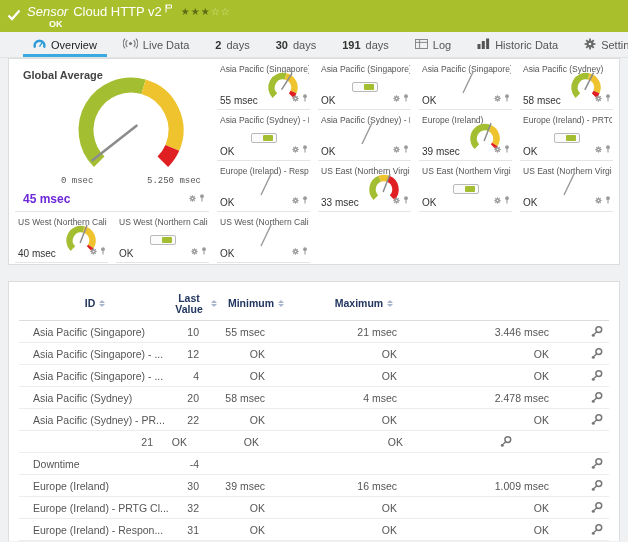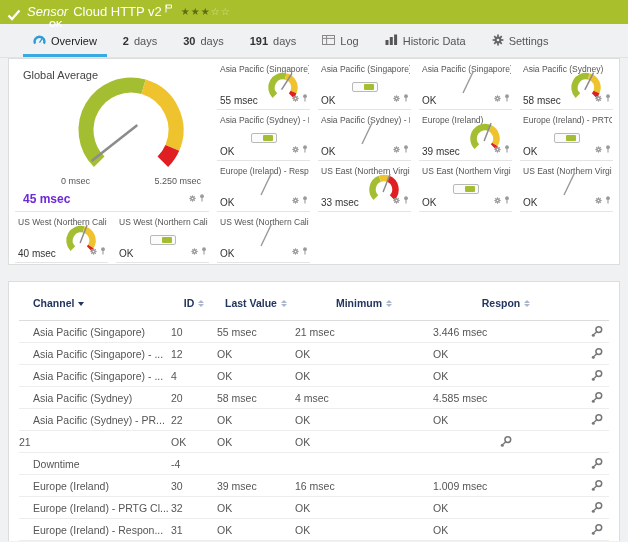--- a/index.html
+++ b/index.html
@@ -3,74 +3,74 @@
 <meta charset="utf-8">
 <style>
   html,body{margin:0;padding:0;}
   body{
     width:628px;height:542px;overflow:hidden;position:relative;
     background:#f0f1f2;
     font-family:"Liberation Sans",sans-serif;
     -webkit-font-smoothing:antialiased;
   }
   
-  .topbar{height:24px;box-sizing:border-box;padding:4px 22px 0 7px;display:flex;align-items:flex-start;color:#fff;}
+  .topbar{height:32px;box-sizing:border-box;padding:4px 22px 0 7px;display:flex;align-items:flex-start;color:#fff;}
   .topbar .check{margin-top:3px;flex:0 0 auto;}
   .topbar-text{margin-left:6px;}
   .tb-line1{display:flex;align-items:center;font-size:13px;line-height:15px;}
   .sensor-kind{font-style:italic;}
   .sensor-name{font-weight:normal;margin-left:5px;}
   .flag{margin:-6px 0 0 3px;}
   .stars{margin-left:8px;font-size:10px;letter-spacing:1px;line-height:10px;cursor:pointer;}
   .star-filled{color:#5f6b14;}
   .star-empty{color:#d7e18d;}
   .tb-status{font-size:9px;font-weight:bold;margin:0 0 0 22px;line-height:11px;}
   
-  .tabbar{height:34px;box-sizing:border-box;display:flex;align-items:stretch;padding-left:20px;border-bottom:1px solid #e2e3e3;}
+  .tabbar{height:26px;box-sizing:border-box;display:flex;align-items:stretch;padding-left:20px;border-bottom:1px solid #e2e3e3;}
   .tab{display:flex;align-items:center;gap:5px;padding:0 13px;font-size:11px;color:#555;position:relative;cursor:pointer;white-space:nowrap;}
   .tab .num{font-weight:bold;color:#333;}
   .tab.active{color:#222;}
   .tab.active::after{content:"";position:absolute;left:3px;right:3px;bottom:0;height:3px;background:#38aae1;}
   .tab svg{flex:0 0 auto;}
   
   .panel{margin:0 8px;background:#fff;border:1px solid #dcdddd;box-sizing:border-box;}
   .gauge-panel{height:207px;}
   .tile-grid{display:grid;grid-template-columns:repeat(6,1fr);grid-auto-rows:51px;height:204px;padding:0 2px;}
   .tile{position:relative;margin:0 4px;border-bottom:1px solid #e4e4e4;cursor:pointer;}
   .tile-title{position:absolute;top:5px;left:3px;right:1px;font-size:8.5px;color:#555;white-space:nowrap;overflow:hidden;}
   .tile-bottom{position:absolute;left:3px;right:2px;bottom:3px;display:flex;align-items:flex-end;}
   .tile-value{font-size:10px;color:#333;}
   .tile-icons{margin-left:auto;display:flex;gap:3px;align-items:center;}
   .mini-gauge{position:absolute;top:11px;right:4px;}
   .mini-needle{position:absolute;top:10px;left:50%;transform:translateX(-35%);}
   .toggle{position:absolute;top:23px;left:50%;transform:translateX(-50%);width:26px;height:10px;border:1px solid #b9b9b9;border-radius:2px;background:#fbfbfb;box-sizing:border-box;}
   .toggle-knob{position:absolute;right:3px;top:1px;width:10px;height:6px;border-radius:1px;}
   
   .tile-global{grid-row:1/4;grid-column:1/3;}
-  .tile-global .g-title{position:absolute;top:10px;left:8px;font-size:11px;font-weight:normal;color:#444;}
+  .tile-global .g-title{position:absolute;top:10px;left:8px;font-size:11px;font-weight:bold;color:#444;}
   .tile-global .g-svg{position:absolute;top:13px;right:14px;}
-  .g-scale{position:absolute;top:117px;right:8px;width:140px;display:flex;justify-content:space-between;font-size:9px;color:#555;}
+  .g-scale{position:absolute;top:117px;right:8px;width:140px;display:flex;justify-content:space-between;font-size:9px;color:#555;font-family:Liberation Mono, monospace;}
   .tile-global .g-value{position:absolute;left:8px;bottom:5px;font-size:12px;font-weight:bold;color:#6d28d9;}
   .tile-global .tile-icons{position:absolute;right:4px;bottom:5px;}
   
   .table-panel{margin-top:16px;height:260px;border-bottom:none;padding:0 10px;}
   .thead{display:grid;grid-template-columns:152px 46px 78px 138px 146px 36px;align-items:center;
          padding:9px 0 4px;border-bottom:1px solid #dcdcdc;color:#22365f;font-size:10.5px;font-weight:bold;min-height:25px;}
   .th{display:flex;align-items:center;justify-content:center;gap:4px;text-align:center;line-height:11px;cursor:pointer;}
   .th.left{justify-content:flex-start;padding-left:14px;}
   .sort-desc{width:0;height:0;border-left:3.5px solid transparent;border-right:3.5px solid transparent;border-top:4.5px solid #22365f;}
   .sort-both{display:flex;flex-direction:column;gap:1px;}
   .sort-both i{display:block;width:0;height:0;border-left:3px solid transparent;border-right:3px solid transparent;}
   .sort-both .up{border-bottom:3.5px solid #a9b4cd;}
   .sort-both .dn{border-top:3.5px solid #a9b4cd;}
   .trow{display:grid;grid-template-columns:152px 46px 78px 138px 146px 36px;align-items:center;height:21px;
         border-bottom:1px solid #ededed;font-size:10.5px;color:#555;cursor:pointer;}
   .td{white-space:nowrap;overflow:hidden;}
   .td.ch{padding-left:14px;}
-  .td.num{}
+  .td.num{text-align:right;}
   .td.id{padding-right:18px;}
   .td.last{padding-right:30px;}
   .td.min{padding-right:36px;}
   .td.max{padding-right:30px;}
   .td.act{display:flex;justify-content:center;}
 </style>
 </head>
 <body>
 
 <div class="topbar" id="topbar" style="background: rgb(169, 192, 44);">
@@ -97,20 +97,30 @@
 
 <div class="tabbar" id="tabbar">
     <div class="tab active">
       <span><svg width="13" height="11" viewBox="0 0 14 12">
           <path d="M2.2 10.5 A5.3 5.3 0 1 1 11.8 10.5" fill="none" stroke="#2d9bd8" stroke-width="2.6"></path>
           <line x1="7" y1="9.5" x2="10.2" y2="4.6" stroke="#2d9bd8" stroke-width="1.4"></line>
         </svg></span>
       <span>Overview</span>
     </div>
     <div class="tab">
+      <span><svg width="15" height="11" viewBox="0 0 16 11">
+          <circle cx="8" cy="5.5" r="1.7" fill="#777"></circle>
+          <path d="M4.6 1.8 A5.2 5.2 0 0 0 4.6 9.2" fill="none" stroke="#777" stroke-width="1.2"></path>
+          <path d="M11.4 1.8 A5.2 5.2 0 0 1 11.4 9.2" fill="none" stroke="#777" stroke-width="1.2"></path>
+          <path d="M2.2 0.4 A7.3 7.3 0 0 0 2.2 10.6" fill="none" stroke="#777" stroke-width="1.2"></path>
+          <path d="M13.8 0.4 A7.3 7.3 0 0 1 13.8 10.6" fill="none" stroke="#777" stroke-width="1.2"></path>
+        </svg></span>
+      <span>Live Data</span>
+    </div>
+    <div class="tab">
       <span class="num">2</span>
       <span>days</span>
     </div>
     <div class="tab">
       <span class="num">30</span>
       <span>days</span>
     </div>
     <div class="tab">
       <span class="num">191</span>
       <span>days</span>
@@ -566,24 +576,20 @@
                 <line x1="3" y1="4" x2="3" y2="7.6" stroke="#9a9a9a" stroke-width="1.1"></line>
               </svg></span>
           </span>
         </div>
       </div>
     </div>
 </div>
 
 <div class="panel table-panel">
   <div class="thead" id="thead">
-      <div class="th left">
-        <span>Channel</span>
-        <span class="sort-desc"></span>
-      </div>
       <div class="th">
         <span>ID</span>
         <span class="sort-both">
           <i class="up"></i>
           <i class="dn"></i>
         </span>
       </div>
       <div class="th">
         <span>Last Value</span>
         <span class="sort-both">
@@ -592,21 +598,21 @@
         </span>
       </div>
       <div class="th">
         <span>Minimum</span>
         <span class="sort-both">
           <i class="up"></i>
           <i class="dn"></i>
         </span>
       </div>
       <div class="th">
-        <span>Respon</span>
+        <span>Maximum</span>
         <span class="sort-both">
           <i class="up"></i>
           <i class="dn"></i>
         </span>
       </div>
       <div class="th"></div>
     </div>
   <div id="tbody">
       <div class="trow">
         <div class="td ch">Asia Pacific (Singapore)</div>
@@ -648,21 +654,21 @@
             <line x1="6.5" y1="6.9" x2="4.2" y2="9.2" stroke="#777" stroke-width="1.4"></line>
             <circle cx="3.3" cy="10.2" r="1.5" fill="#777"></circle>
           </svg>
         </div>
       </div>
       <div class="trow">
         <div class="td ch">Asia Pacific (Sydney)</div>
         <div class="td num id">20</div>
         <div class="td num last">58 msec</div>
         <div class="td num min">4 msec</div>
-        <div class="td num max">4.585 msec</div>
+        <div class="td num max">2.478 msec</div>
         <div class="td act">
           <svg width="14" height="13" viewBox="0 0 14 13">
             <circle cx="8.8" cy="4.6" r="2.9" fill="none" stroke="#777" stroke-width="1.5"></circle>
             <line x1="6.5" y1="6.9" x2="4.2" y2="9.2" stroke="#777" stroke-width="1.4"></line>
             <circle cx="3.3" cy="10.2" r="1.5" fill="#777"></circle>
           </svg>
         </div>
       </div>
       <div class="trow">
         <div class="td ch">Asia Pacific (Sydney) - PR...</div>

